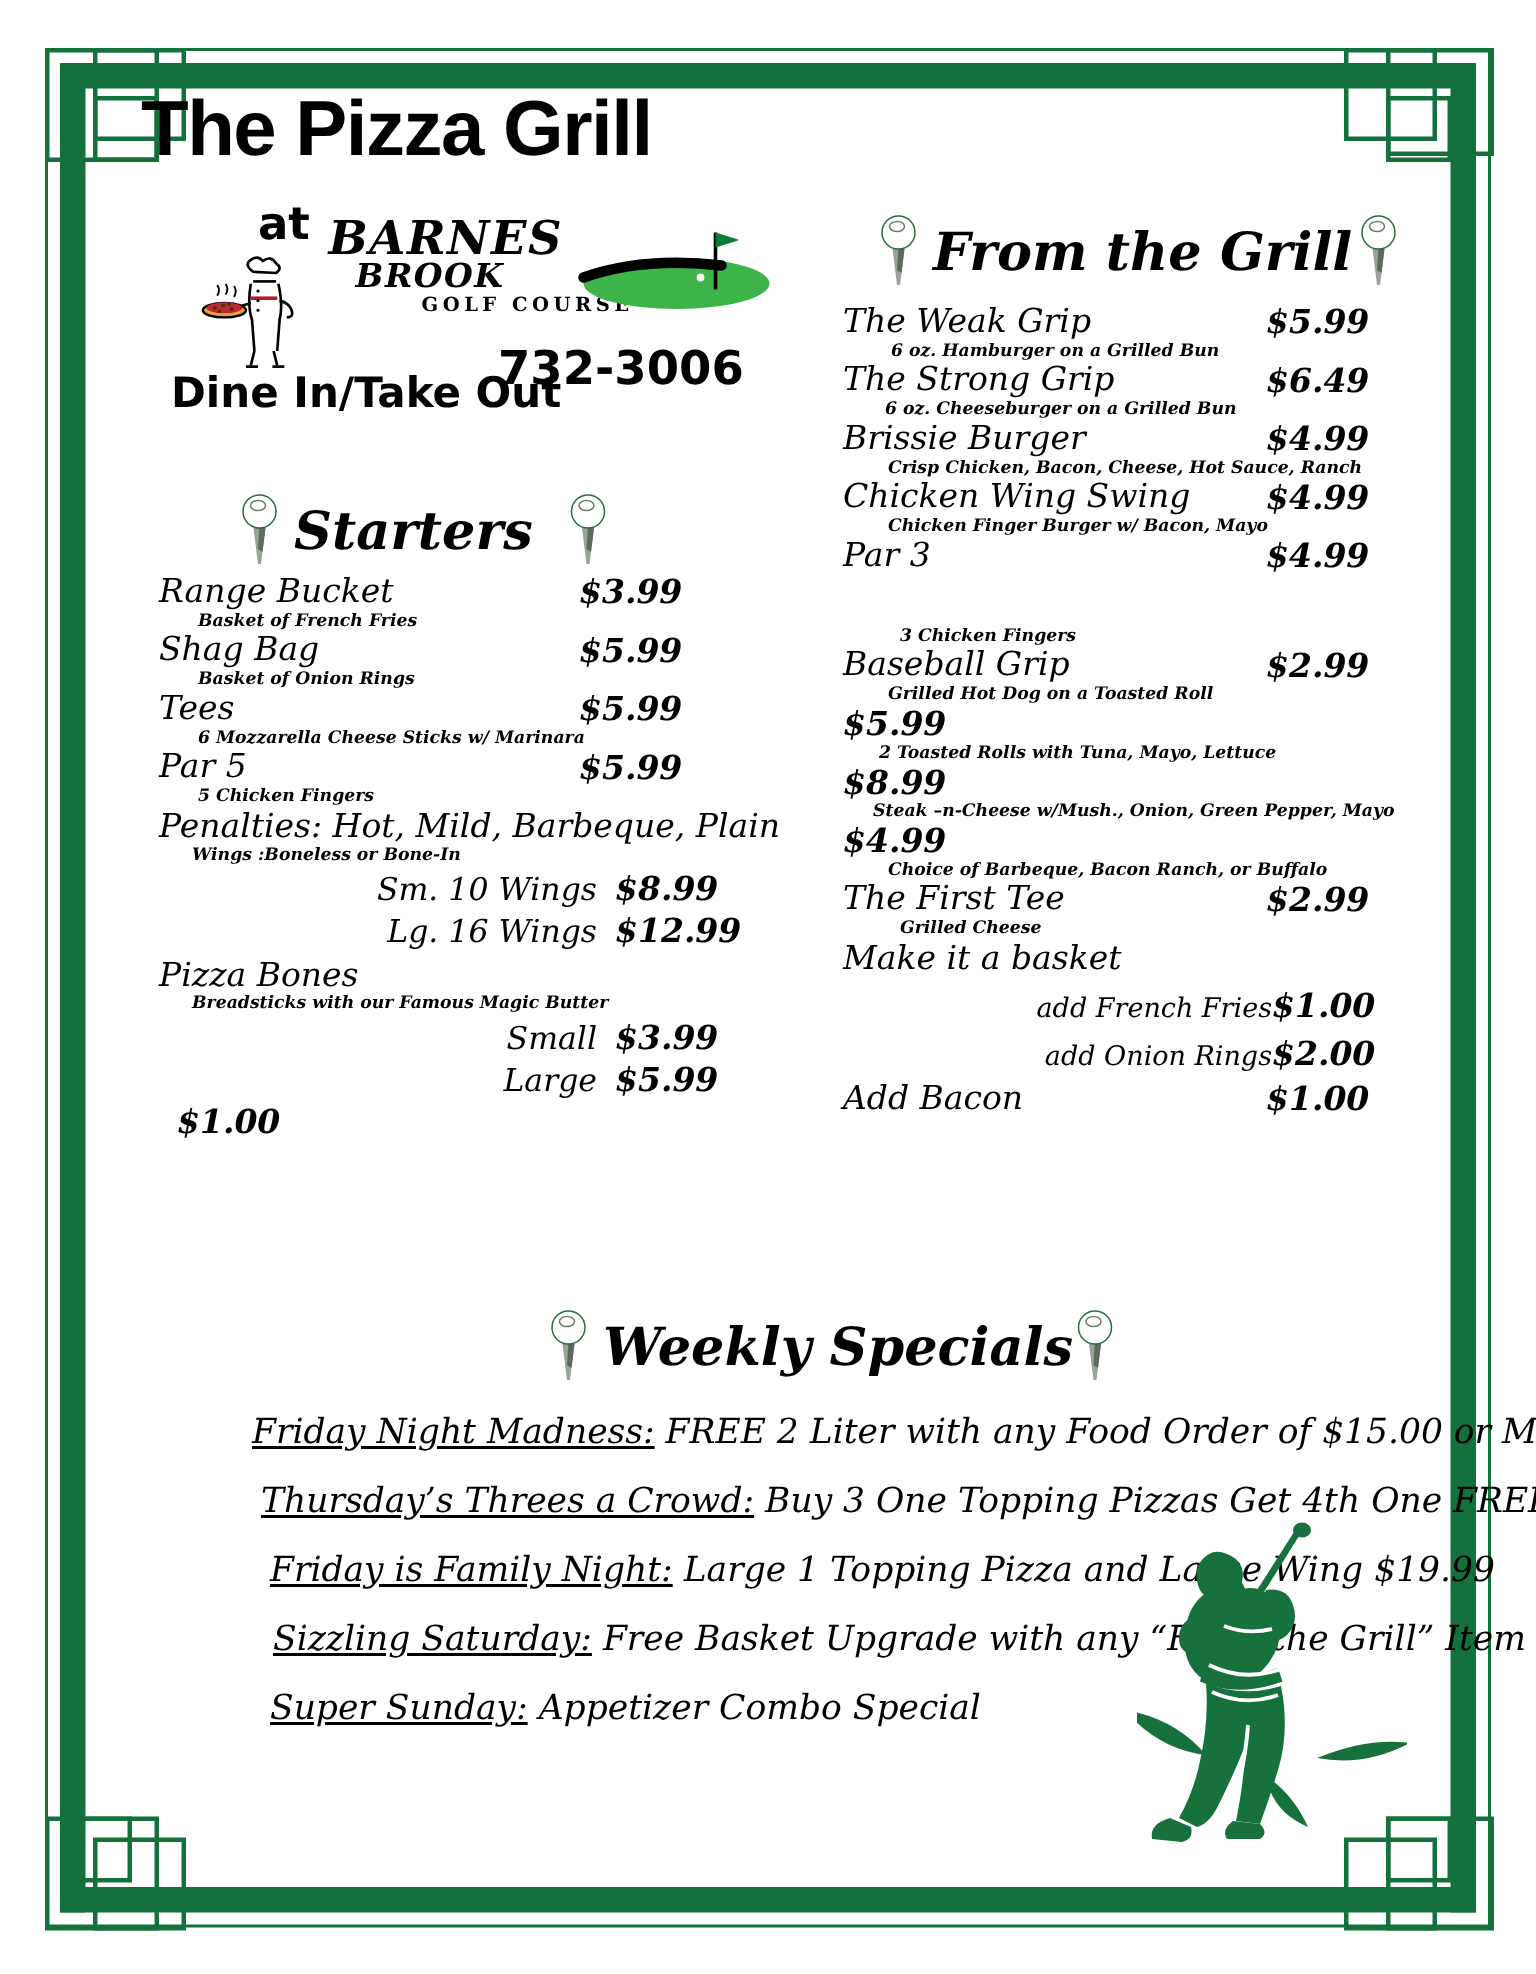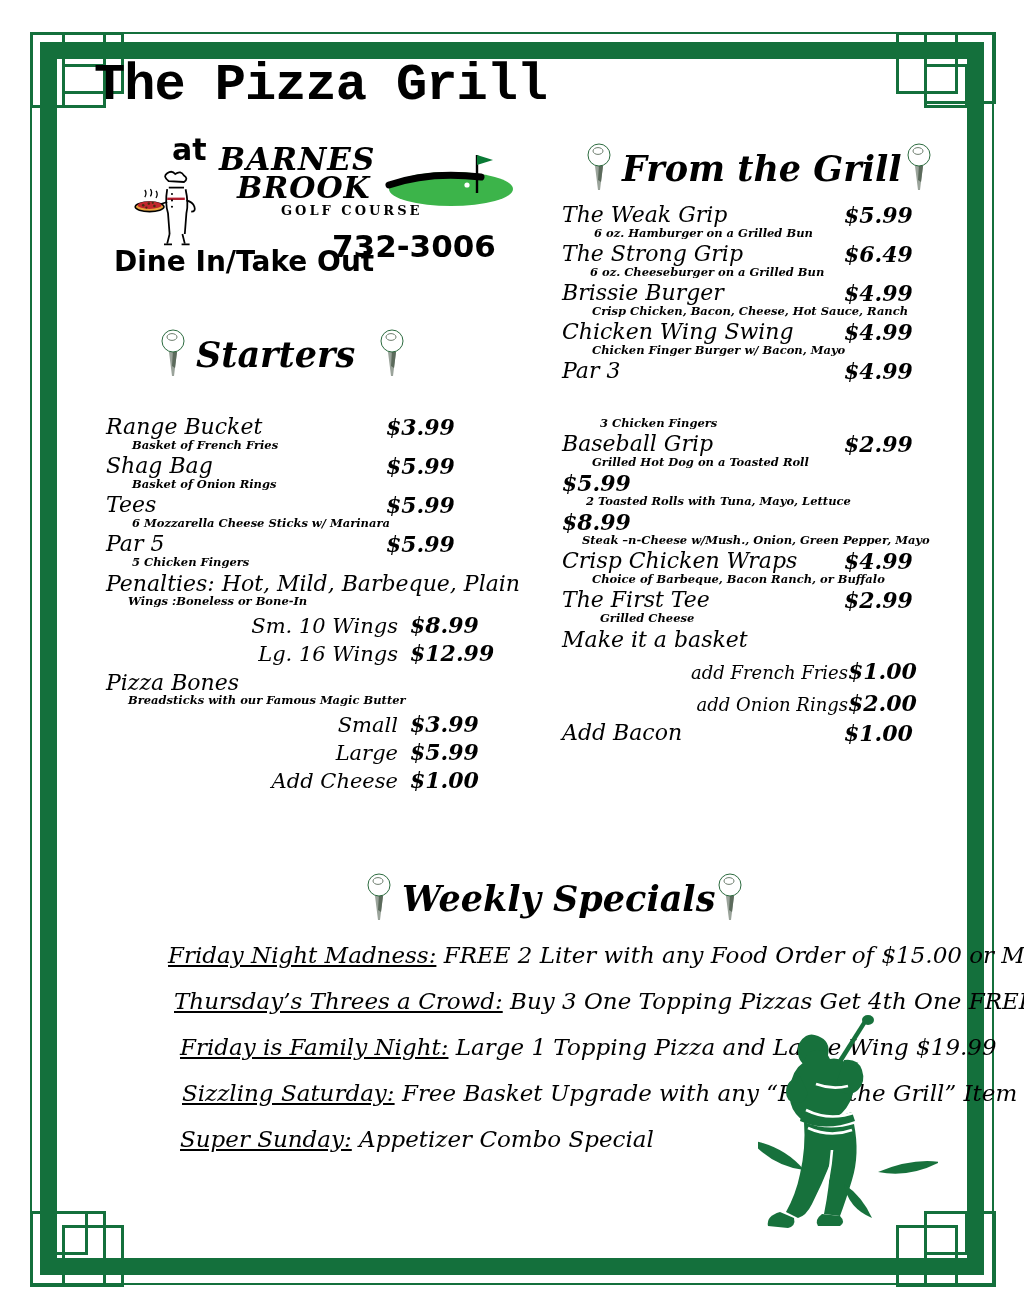--- a/index.html
+++ b/index.html
@@ -12,37 +12,37 @@
   .bar{position:absolute;background:#14703c;}
   .obox{position:absolute;border:3px solid #14703c;background:transparent;}
   .thin{position:absolute;border:2px solid #14703c;background:transparent;}
 
   
   #sheet{position:absolute;left:64px;top:50px;width:896px;height:1216px;}
 
   
   .hdr{position:absolute;left:30px;top:10px;width:420px;}
   .biz-title{
-    font-family:Liberation Mono, monospace;font-weight:bold;
+    font-family:Liberation Sans, sans-serif;font-weight:bold;
     font-size:52px;letter-spacing:-1px;line-height:1;
     margin:0 0 2px 0;white-space:nowrap;
   }
   .at-word{
     font-family:"DejaVu Sans", sans-serif;font-weight:bold;font-size:30px;
     position:absolute;left:78px;top:72px;
   }
   .chef{position:absolute;left:38px;top:110px;width:80px;height:80px;}
   .bblogo{position:absolute;left:125px;top:85px;width:300px;height:80px;}
   .bb-line1{
     font-family:"DejaVu Serif", serif;font-weight:bold;font-style:italic;
     font-size:31px;letter-spacing:1px;line-height:0.92;margin:0;
   }
   .bb-line2{
     font-family:"DejaVu Serif", serif;font-weight:bold;font-style:italic;
-    font-size:30px;letter-spacing:1px;line-height:0.92;margin:0 0 0 18px;
+    font-size:22px;letter-spacing:1px;line-height:0.92;margin:0 0 0 18px;
   }
   .bb-sub{
     font-family:"DejaVu Serif", serif;font-weight:bold;font-size:13px;
     letter-spacing:3px;margin:2px 0 0 62px;
   }
   .dinein{
     position:absolute;left:20px;top:185px;
     font-family:"DejaVu Sans", sans-serif;font-weight:bold;font-size:28px;
   }
   .phone{
@@ -183,21 +183,21 @@
     <h2>Starters</h2>
     <svg width="26" height="52" viewBox="0 0 26 52" style="margin-left:14px;">
       <path d="M13 22 l4 2 l-3 24 h-2 l-3 -24 z" fill="#9aa39a"></path>
       <path d="M13 22 l4 2 l-2 16 l-3 -2 z" fill="#5c6b5c"></path>
       <circle cx="13" cy="13" r="11" fill="#ffffff" stroke="#2c6b3f" stroke-width="1"></circle>
       <path d="M2 13 a11 11 0 0 0 22 0 a11 11 0 0 1 -22 0z" fill="#2f7d47"></path>
       <ellipse cx="12" cy="9" rx="5" ry="3.4" fill="none" stroke="#6d7d6d" stroke-width="1"></ellipse>
     </svg>
   </div>
 
-  <div class="col" style="left:42px;top:364px;width:400px;">
+  <div class="col" style="left:42px;top:332px;width:400px;">
 
     <div class="item">
       <div class="row">
           <span class="nm" style="width:280px;">Range Bucket</span>
           <span class="pr">$3.99</span>
         </div>
       <div class="desc" style="margin-left:26px;">Basket of French Fries</div>
     </div>
 
     <div class="item">
@@ -242,21 +242,20 @@
       <div class="desc" style="margin-left:22px;">Breadsticks with our Famous Magic Butter</div>
       <div class="spacerow" style="margin-top:4px;">
         <span class="sub-nm" style="width:292px;">Small</span>
         <span class="pr" style="margin-left:12px;">$3.99</span>
       </div>
       <div class="spacerow" style="margin-top:2px;">
         <span class="sub-nm" style="width:292px;">Large</span>
         <span class="pr" style="margin-left:12px;">$5.99</span>
       </div>
       <div class="spacerow" style="margin-top:2px;">
-        <span class="sub-nm" style="width:292px;">Add Cheese</span>
         <span class="pr" style="margin-left:12px;">$1.00</span>
       </div>
     </div>
   </div>
 
   <div class="sec-head" style="left:522px;top:92px;">
     <svg width="26" height="52" viewBox="0 0 26 52">
       <path d="M13 22 l4 2 l-3 24 h-2 l-3 -24 z" fill="#9aa39a"></path>
       <path d="M13 22 l4 2 l-2 16 l-3 -2 z" fill="#5c6b5c"></path>
       <circle cx="13" cy="13" r="11" fill="#ffffff" stroke="#2c6b3f" stroke-width="1"></circle>
@@ -323,21 +322,20 @@
       <div class="desc" style="margin-left:24px;">2 Toasted Rolls with Tuna, Mayo, Lettuce</div>
     </div>
     <div class="item">
       <div class="row">
           <span class="pr">$8.99</span>
         </div>
       <div class="desc" style="margin-left:20px;">Steak –n-Cheese  w/Mush., Onion, Green Pepper,  Mayo</div>
     </div>
     <div class="item">
       <div class="row">
-          <span class="nm" style="width:282px;">Crisp Chicken Wraps</span>
           <span class="pr">$4.99</span>
         </div>
       <div class="desc" style="margin-left:30px;">Choice of Barbeque, Bacon Ranch, or Buffalo</div>
     </div>
     <div class="item">
       <div class="row">
           <span class="nm" style="width:282px;">The First Tee</span>
           <span class="pr">$2.99</span>
         </div>
       <div class="desc" style="margin-left:38px;">Grilled Cheese</div>

